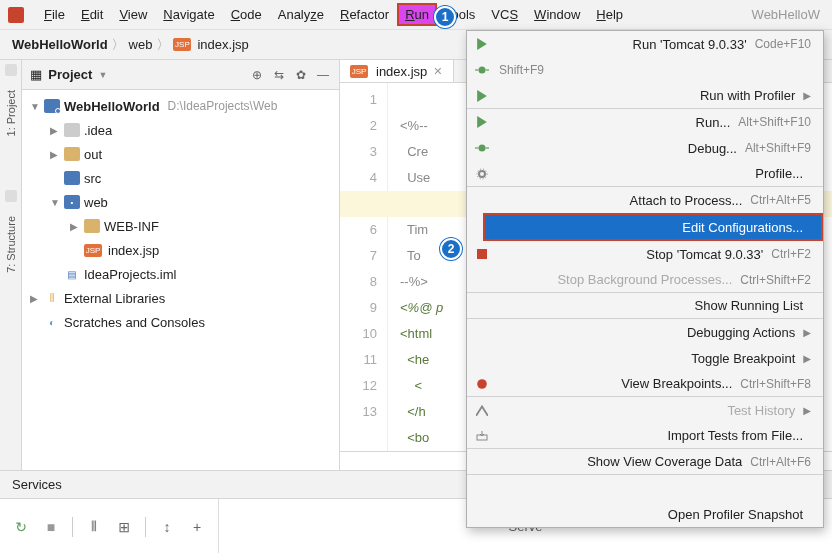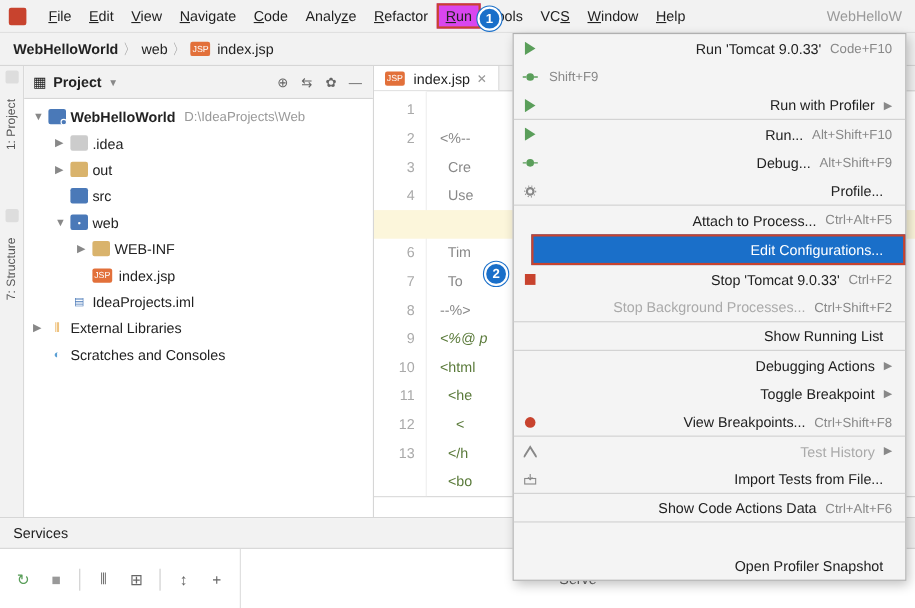--- a/index.html
+++ b/index.html
@@ -383,21 +383,21 @@
         <svg class="tray" width="12" height="12" viewBox="0 0 12 10">
           <rect x="1" y="4" width="10" height="5" fill="none" stroke="#888"></rect>
           <path d="M6 0 L6 5 M4 3 L6 5 L8 3" fill="none" stroke="#888"></path>
         </svg>
       </span>
     <span class="mlabel">Import Tests from File...</span>
     <span class="shortcut"></span>
     </div>
     <div class="ctx-item sep-after">
       <span class="mico"></span>
-    <span class="mlabel">Show Code Actions Data</span>
+    <span class="mlabel">Show View Coverage Data</span>
     <span class="shortcut">Ctrl+Alt+F6</span>
     </div>
     <div class="ctx-item">
       <span class="mico"></span>
     <span class="shortcut"></span>
     </div>
     <div class="ctx-item">
       <span class="mico"></span>
     <span class="mlabel">Open Profiler Snapshot</span>
     <span class="shortcut"></span>

